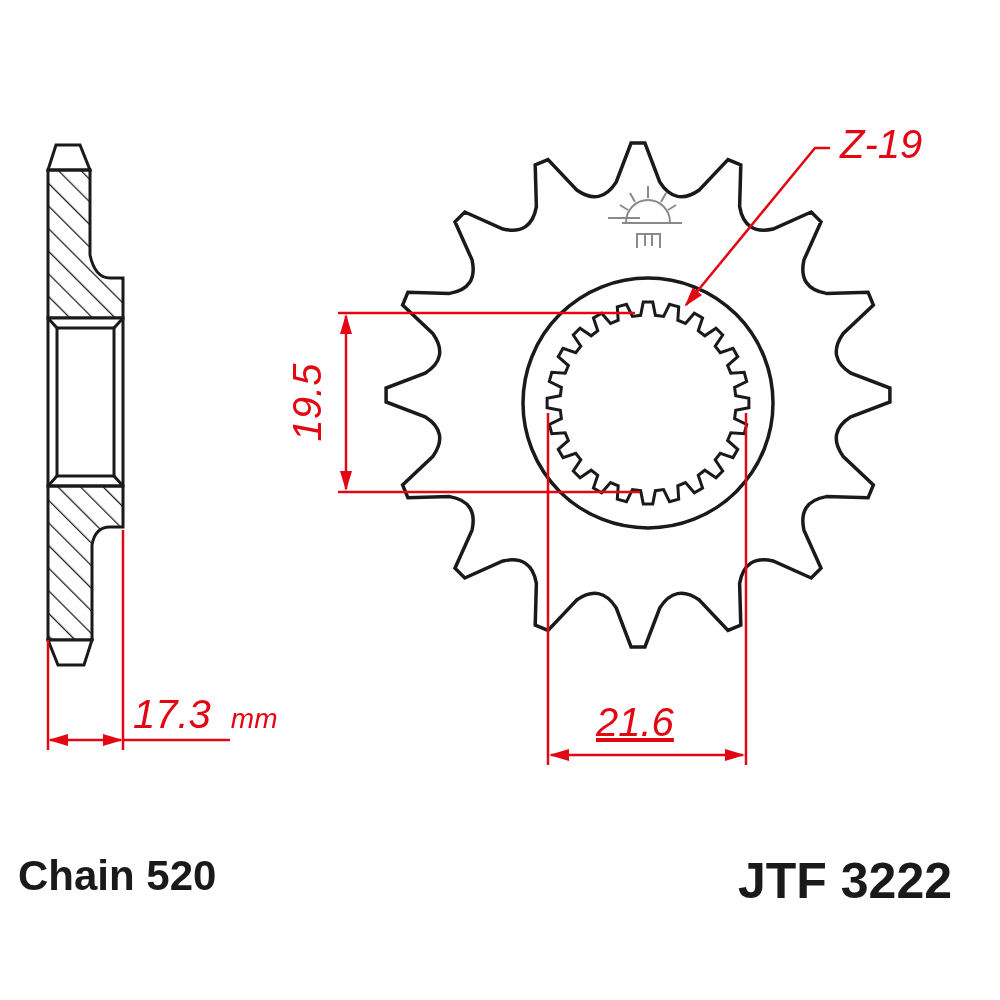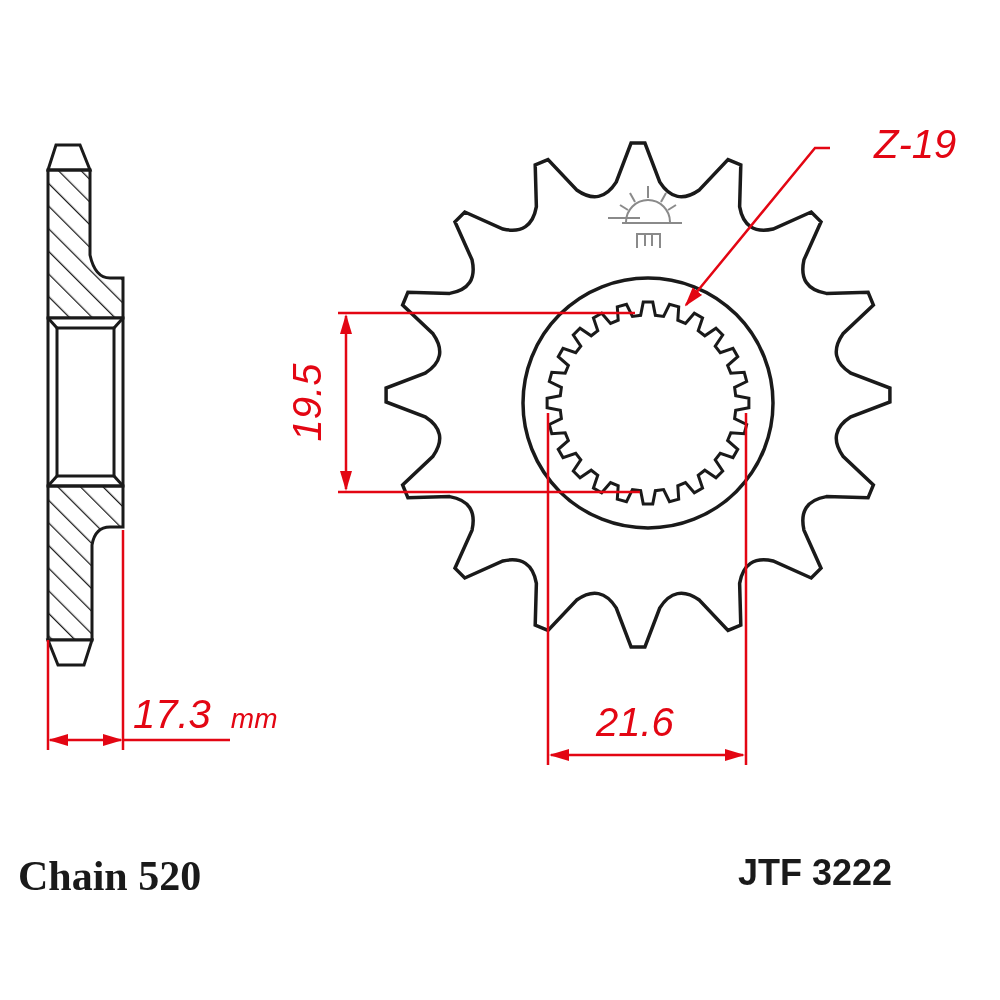--- a/index.html
+++ b/index.html
@@ -82,20 +82,20 @@
       <path d="M830,148 L815,148 L686,305" marker-end="url(#arr)"></path>
     </g>
   </svg>
 
   <div class="lbl dim" style="left:133px;top:692px;font-size:40px;">
     <span>17.3</span><span style="font-size:28px;margin-left:20px;">mm</span>
   </div>
 
   <div class="lbl dim" style="left:262px;top:380px;font-size:40px;transform:rotate(-90deg);transform-origin:center;width:90px;text-align:center;">19.5</div>
 
-  <div class="lbl dim" style="left:596px;top:700px;font-size:40px;">21.6</div>
+  <div class="lbl dim" style="left:596px;top:700px;font-size:40px;text-decoration:underline;">21.6</div>
 
-  <div class="lbl dim" style="left:874px;top:122px;font-size:40px;">Z-19</div>
+  <div class="lbl dim" style="left:840px;top:122px;font-size:40px;">Z-19</div>
 
-  <div class="lbl big" style="left:18px;top:852px;font-size:42px;font-family:Liberation Serif, serif;">Chain 520</div>
+  <div class="lbl big" style="left:18px;top:852px;font-size:42px;">Chain 520</div>
 
-  <div class="lbl big" style="left:738px;top:852px;font-size:36px;">JTF 3222</div>
+  <div class="lbl big" style="left:738px;top:852px;font-size:50px;">JTF 3222</div>
 </div>
 
 </body></html>

